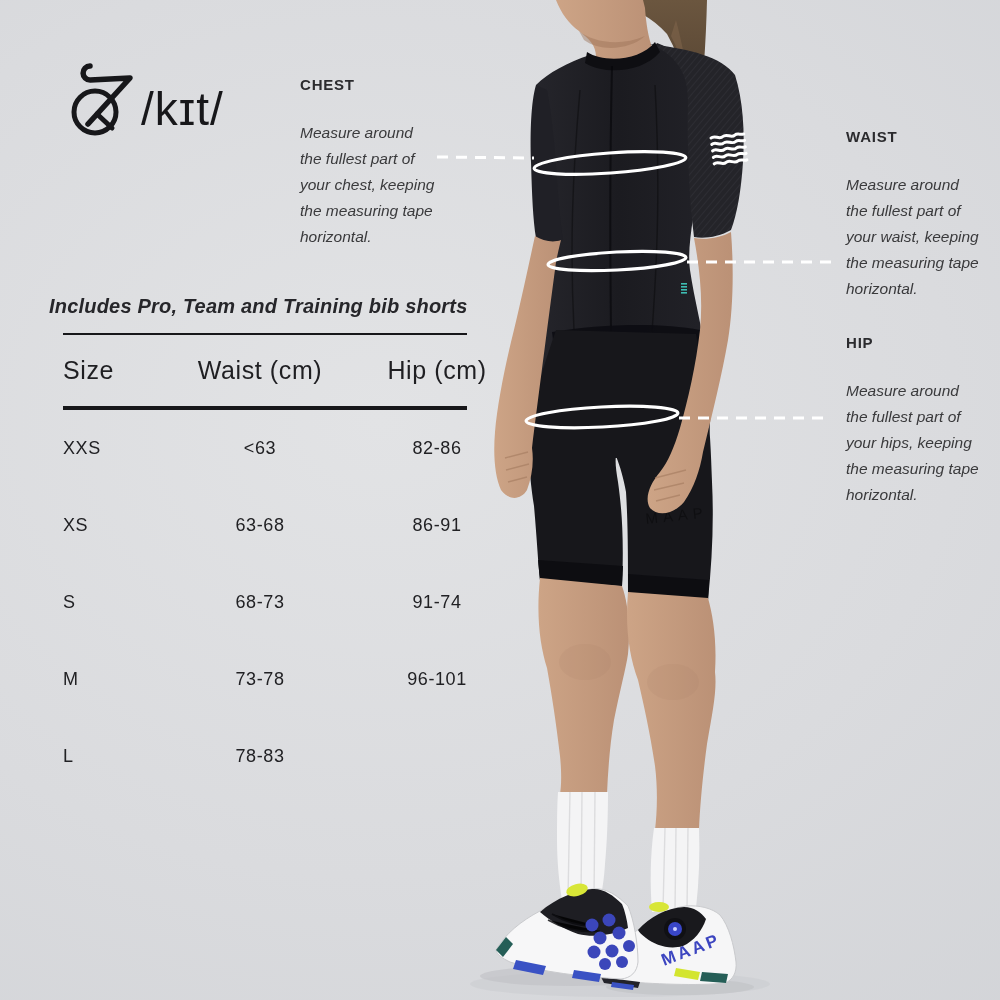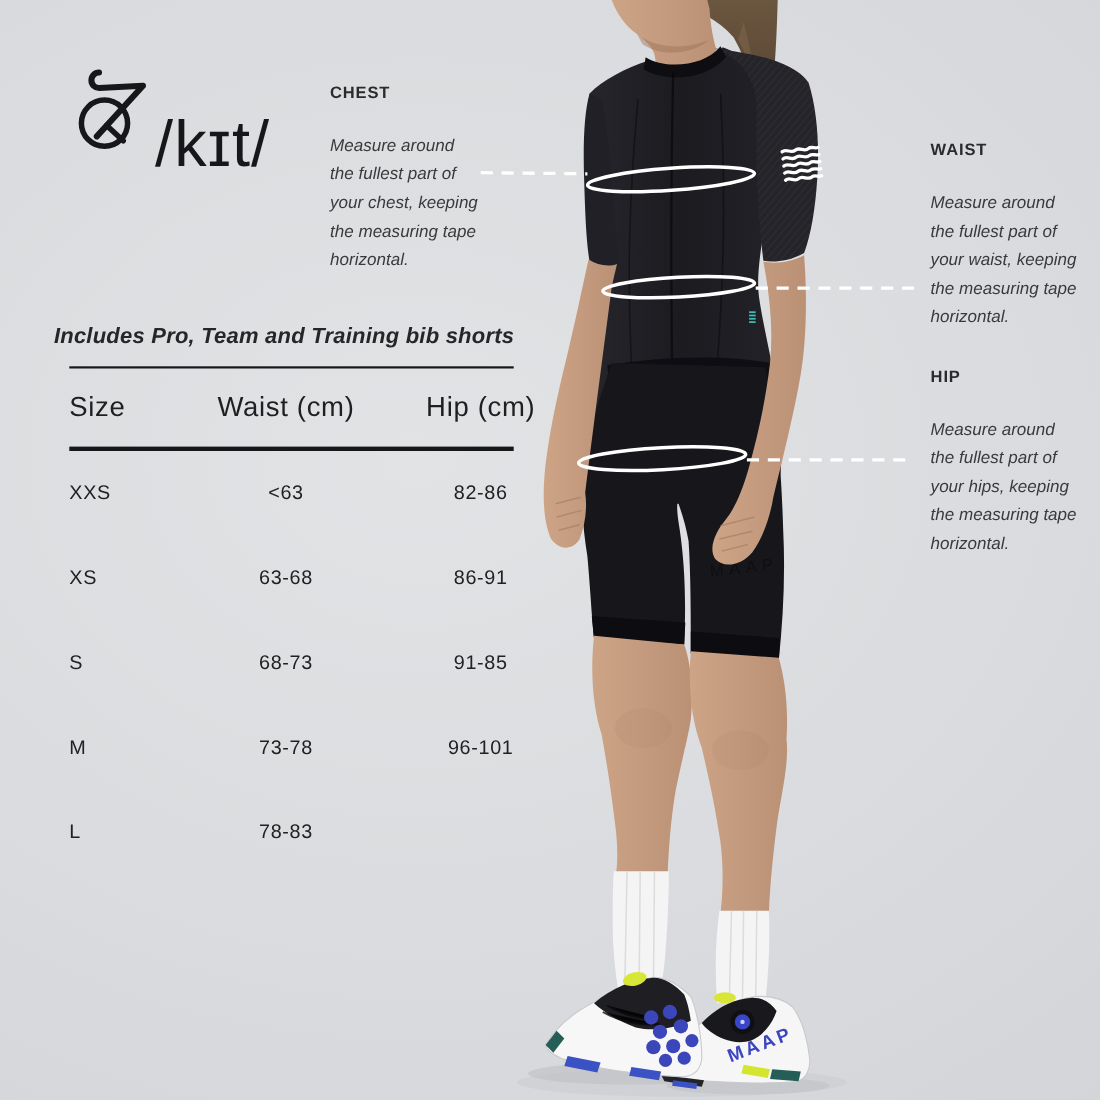--- a/index.html
+++ b/index.html
@@ -3,21 +3,21 @@
 <meta charset="utf-8">
 <style>
   html,body{margin:0;padding:0;background:#d9dadd;}
   .stage{
     position:relative;width:1000px;height:1000px;overflow:hidden;
     background:radial-gradient(120% 95% at 38% 42%, #e2e3e5 0%, #dadbde 48%, #cfd1d5 100%);
     font-family:"Liberation Sans",sans-serif;color:#1d1d1f;
   }
   .abs{position:absolute;}
   
-  .logo-text{left:141px;top:86px;font-size:59px;line-height:1;font-weight:500;letter-spacing:1px;color:#17171a;margin-top:16px;}
+  .logo-text{left:141px;top:86px;font-size:46px;line-height:1;font-weight:500;letter-spacing:1px;color:#17171a;}
   
   .title{left:63px;top:224px;font-size:29px;line-height:35px;letter-spacing:0.6px;font-weight:400;color:#1c1c1e;}
   .subtitle{left:49px;top:295px;font-size:20px;font-style:italic;font-weight:600;letter-spacing:0.2px;color:#26262a;}
   
   .size-table{left:63px;top:333px;width:404px;}
   .rule{background:#17171a;width:404px;}
   .rule.thin{height:2px;}
   .rule.thick{height:4px;margin-top:0;}
   .t-grid{display:grid;grid-template-columns:96px 156px 152px;align-items:center;gap:23px;}
   .t-head{height:71px;font-size:25px;letter-spacing:0.6px;color:#1f1f22;}
@@ -218,21 +218,21 @@
       <div class="c-center">82-86</div>
     </div>
     <div class="t-grid t-row">
       <div class="c-left">XS</div>
       <div class="c-center">63-68</div>
       <div class="c-center">86-91</div>
     </div>
     <div class="t-grid t-row">
       <div class="c-left">S</div>
       <div class="c-center">68-73</div>
-      <div class="c-center">91-85</div>
+      <div class="c-center">91-74</div>
     </div>
     <div class="t-grid t-row">
       <div class="c-left">M</div>
       <div class="c-center">73-78</div>
       <div class="c-center">96-101</div>
     </div>
     <div class="t-grid t-row">
       <div class="c-left">L</div>
       <div class="c-center">78-83</div>
     </div>

